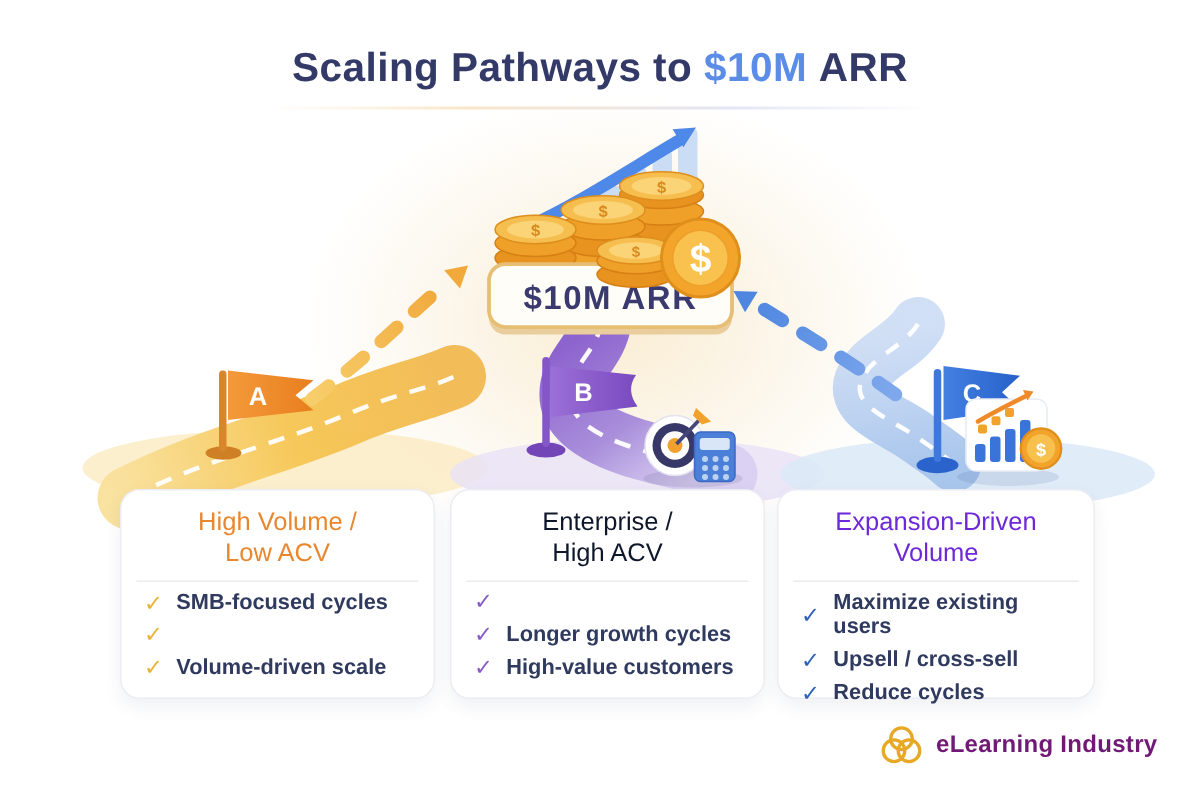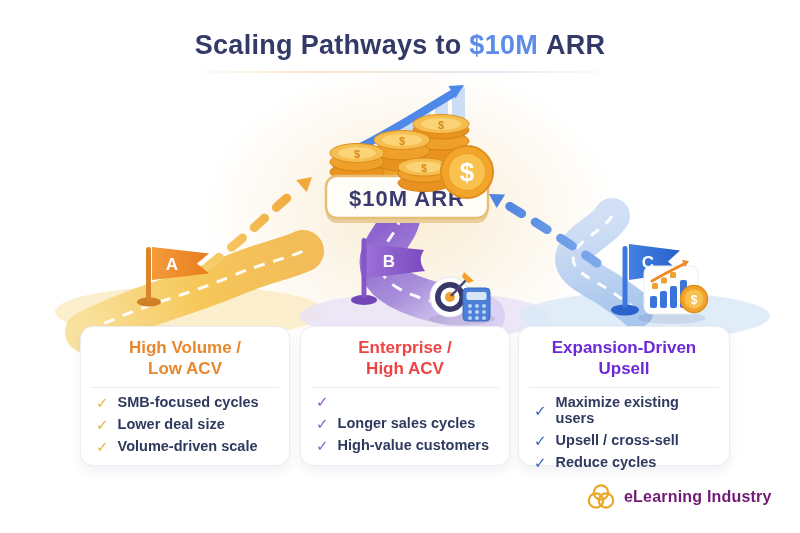--- a/index.html
+++ b/index.html
@@ -12,23 +12,23 @@
   .title .hl{color:#5B8CE8;}
   .title-underline{position:absolute;left:180px;top:71px;width:440px;height:2px;border-radius:2px;
          background:linear-gradient(90deg, rgba(242,200,140,.0), rgba(242,200,140,.45) 30%, rgba(200,205,235,.5) 70%, rgba(200,205,235,0));}
   .illu{position:absolute;left:0;top:0;}
   .cards{position:absolute;left:0;top:326px;width:800px;height:142px;}
   .card{position:absolute;top:0;height:140px;background:#ffffff;border:1px solid #ECECF3;border-radius:13px;
         box-shadow:0 5px 12px rgba(45,55,95,.07);box-sizing:border-box;padding:11px 0 0 0;}
   .card-a{left:80px;width:210px;}
   .card-b{left:300px;width:210px;}
   .card-c{left:518px;width:212px;}
-  .card-title{text-align:center;font-size:17px;font-weight:700;line-height:1.22;}
+  .card-title{text-align:center;font-size:17px;font-weight:400;line-height:1.22;}
   .card-a .card-title{color:#E8872E;}
-  .card-b .card-title{color:#ef4444;}
+  .card-b .card-title{color:#0f172a;}
   .card-c .card-title{color:#6d28d9;}
   .card-divider{height:1px;background:#EBEBF2;margin:8px 10px 6px 10px;}
   .card-item{display:flex;align-items:center;gap:9px;padding:0 8px 0 15px;margin:6px 0;
              font-size:14.5px;font-weight:600;color:#2F3A5E;}
   .chk{font-size:15px;font-weight:800;line-height:1;}
   .card-a .chk{color:#E9B43C;}
   .card-b .chk{color:#8A5CC9;}
   .card-c .chk{color:#2F63B8;}
   .brand{position:absolute;left:586px;top:483px;display:flex;align-items:center;gap:8px;}
   .brand-text{font-size:16px;font-weight:800;color:#701a75;letter-spacing:.2px;}
@@ -246,51 +246,50 @@
         <div>High Volume /</div>
         <div>Low ACV</div>
       </div>
       <div class="card-divider"></div>
       <div class="card-item">
           <span class="chk">✓</span>
           <span>SMB-focused cycles</span>
         </div>
       <div class="card-item">
           <span class="chk">✓</span>
-          <span>Lower deal size</span>
         </div>
       <div class="card-item">
           <span class="chk">✓</span>
           <span>Volume-driven scale</span>
         </div>
     </div>
 
     <div class="card card-b">
       <div class="card-title">
         <div>Enterprise /</div>
         <div>High ACV</div>
       </div>
       <div class="card-divider"></div>
       <div class="card-item">
           <span class="chk">✓</span>
         </div>
       <div class="card-item">
           <span class="chk">✓</span>
-          <span>Longer sales cycles</span>
+          <span>Longer growth cycles</span>
         </div>
       <div class="card-item">
           <span class="chk">✓</span>
           <span>High-value customers</span>
         </div>
     </div>
 
     <div class="card card-c">
       <div class="card-title">
         <div>Expansion-Driven</div>
-        <div>Upsell</div>
+        <div>Volume</div>
       </div>
       <div class="card-divider"></div>
       <div class="card-item">
           <span class="chk">✓</span>
           <span>Maximize existing users</span>
         </div>
       <div class="card-item">
           <span class="chk">✓</span>
           <span>Upsell / cross-sell</span>
         </div>

